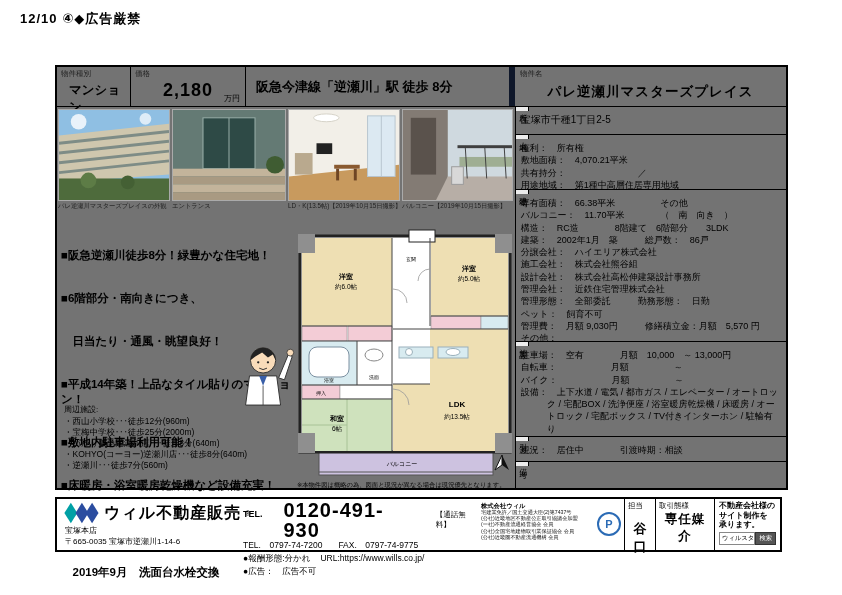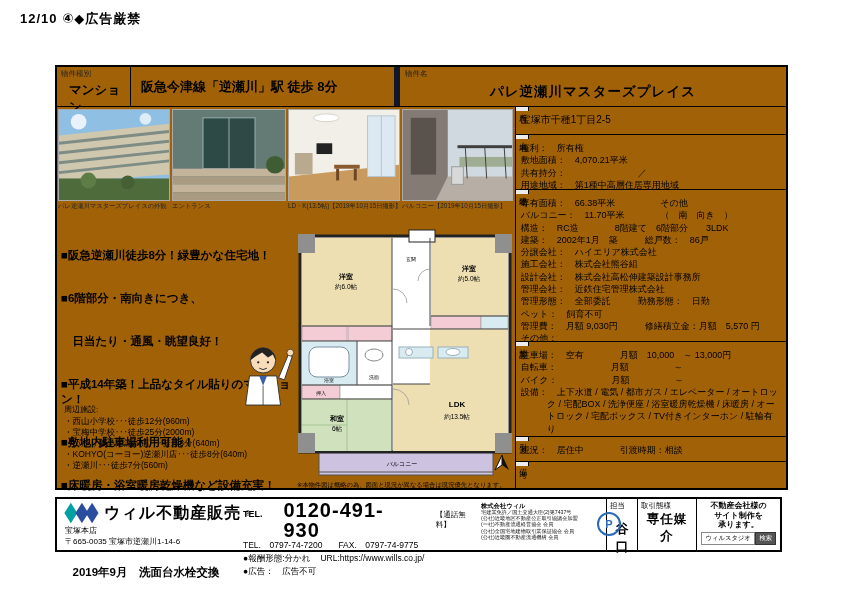--- a/index.html
+++ b/index.html
@@ -1,21 +1,21 @@
 <!DOCTYPE html>
 <html><head>
 <meta charset="utf-8">
 <style>
   html,body{margin:0;padding:0;background:#fff;}
   .page{position:relative;width:842px;height:595px;background:#fff;overflow:hidden;
         font-family:"Liberation Sans","DejaVu Sans",sans-serif;color:#000;}
   .top-note{position:absolute;left:20px;top:10px;font-size:13px;font-weight:bold;letter-spacing:1px;}
 
   
-  .main-box{position:absolute;left:55px;top:65px;width:733px;height:425px;border:2px solid #000;box-sizing:border-box;background:#a16207;}
+  .main-box{position:absolute;left:55px;top:65px;width:733px;height:425px;border:2px solid #000;box-sizing:border-box;background:#737373;}
   .hdr-row{display:flex;height:40px;border-bottom:1px solid #000;box-sizing:border-box;}
   .hdr-cell{box-sizing:border-box;position:relative;}
   .hc1{width:74px;border-right:1px solid #000;padding:2px 4px;}
   .hc2{width:115px;border-right:1px solid #000;padding:2px 4px;}
   .hc3{width:269px;border-right:6px solid #0f172a;display:flex;align-items:center;padding-left:10px;font-weight:bold;font-size:13px;}
   .hc4{flex:1;padding:2px 5px;}
   .cell-lbl{font-size:7.5px;color:#222;}
   .type-val{font-weight:bold;font-size:12.5px;margin:3px 0 0 8px;}
   .price-val{font-weight:bold;font-size:18px;text-align:center;margin-top:1px;letter-spacing:1px;}
   .price-unit{position:absolute;right:5px;bottom:2px;font-size:8px;}
@@ -74,21 +74,21 @@
   .tel-note{font-size:7.5px;}
   .tel-l2{font-size:8.5px;display:flex;gap:16px;margin-top:0px;}
   .tel-l3{font-size:8.5px;display:flex;gap:10px;margin-top:1px;}
   .tel-l4{font-size:8.5px;margin-top:1px;}
   .lic-block{position:absolute;left:424px;top:3px;width:112px;}
   .lic-name{font-size:6.3px;font-weight:bold;line-height:7px;}
   .lic-line{font-size:5.2px;line-height:6.2px;color:#111;white-space:nowrap;overflow:hidden;}
   .pmark{position:absolute;left:540px;top:13px;width:24px;height:24px;border:2px solid #2b6bb5;border-radius:50%;
          color:#2b6bb5;font-weight:bold;font-size:11px;display:flex;align-items:center;justify-content:center;box-sizing:border-box;}
   .f-cell{border-left:1.5px solid #000;box-sizing:border-box;padding:2px 3px;}
-  .f-tantou{width:31px;} .f-torihiki{width:59px;} .f-promo{width:84px;padding:2px 4px;text-align:center;}
+  .f-tantou{width:31px;} .f-torihiki{width:59px;} .f-promo{width:66px;padding:2px 4px;}
   .f-lbl{font-size:7.5px;}
   .f-tantou-val{font-size:13px;font-weight:bold;text-align:center;margin-top:9px;}
   .f-tori-val{font-size:12.5px;font-weight:bold;text-align:center;letter-spacing:1px;}
   .promo-line{font-size:8px;font-weight:bold;line-height:9.6px;}
   .promo-search{display:flex;margin-top:2px;align-items:stretch;}
   .promo-box{flex:1;border:1px solid #888;font-size:6.3px;padding:1px 2px;white-space:nowrap;overflow:hidden;}
   .promo-btn{background:#555;color:#fff;border:1px solid #333;font-size:6.3px;padding:1px 3px;}
 </style>
 </head>
 <body>
@@ -96,20 +96,25 @@
 <div class="page">
 
   <div class="top-note">12/10 ④◆広告厳禁</div>
 
   <div class="main-box">
 
     <div class="hdr-row">
       <div class="hdr-cell hc1">
         <div class="cell-lbl">物件種別</div>
         <div class="type-val">マンション</div>
+      </div>
+      <div class="hdr-cell hc2">
+        <div class="cell-lbl">価格</div>
+        <div class="price-val">2,180</div>
+        <div class="price-unit">万円</div>
       </div>
       <div class="hdr-cell hc3">
         <span>阪急今津線「逆瀬川」駅 徒歩 8分</span>
       </div>
       <div class="hdr-cell hc4">
         <div class="cell-lbl">物件名</div>
         <div class="name-val">パレ逆瀬川マスターズプレイス</div>
       </div>
     </div>
 

